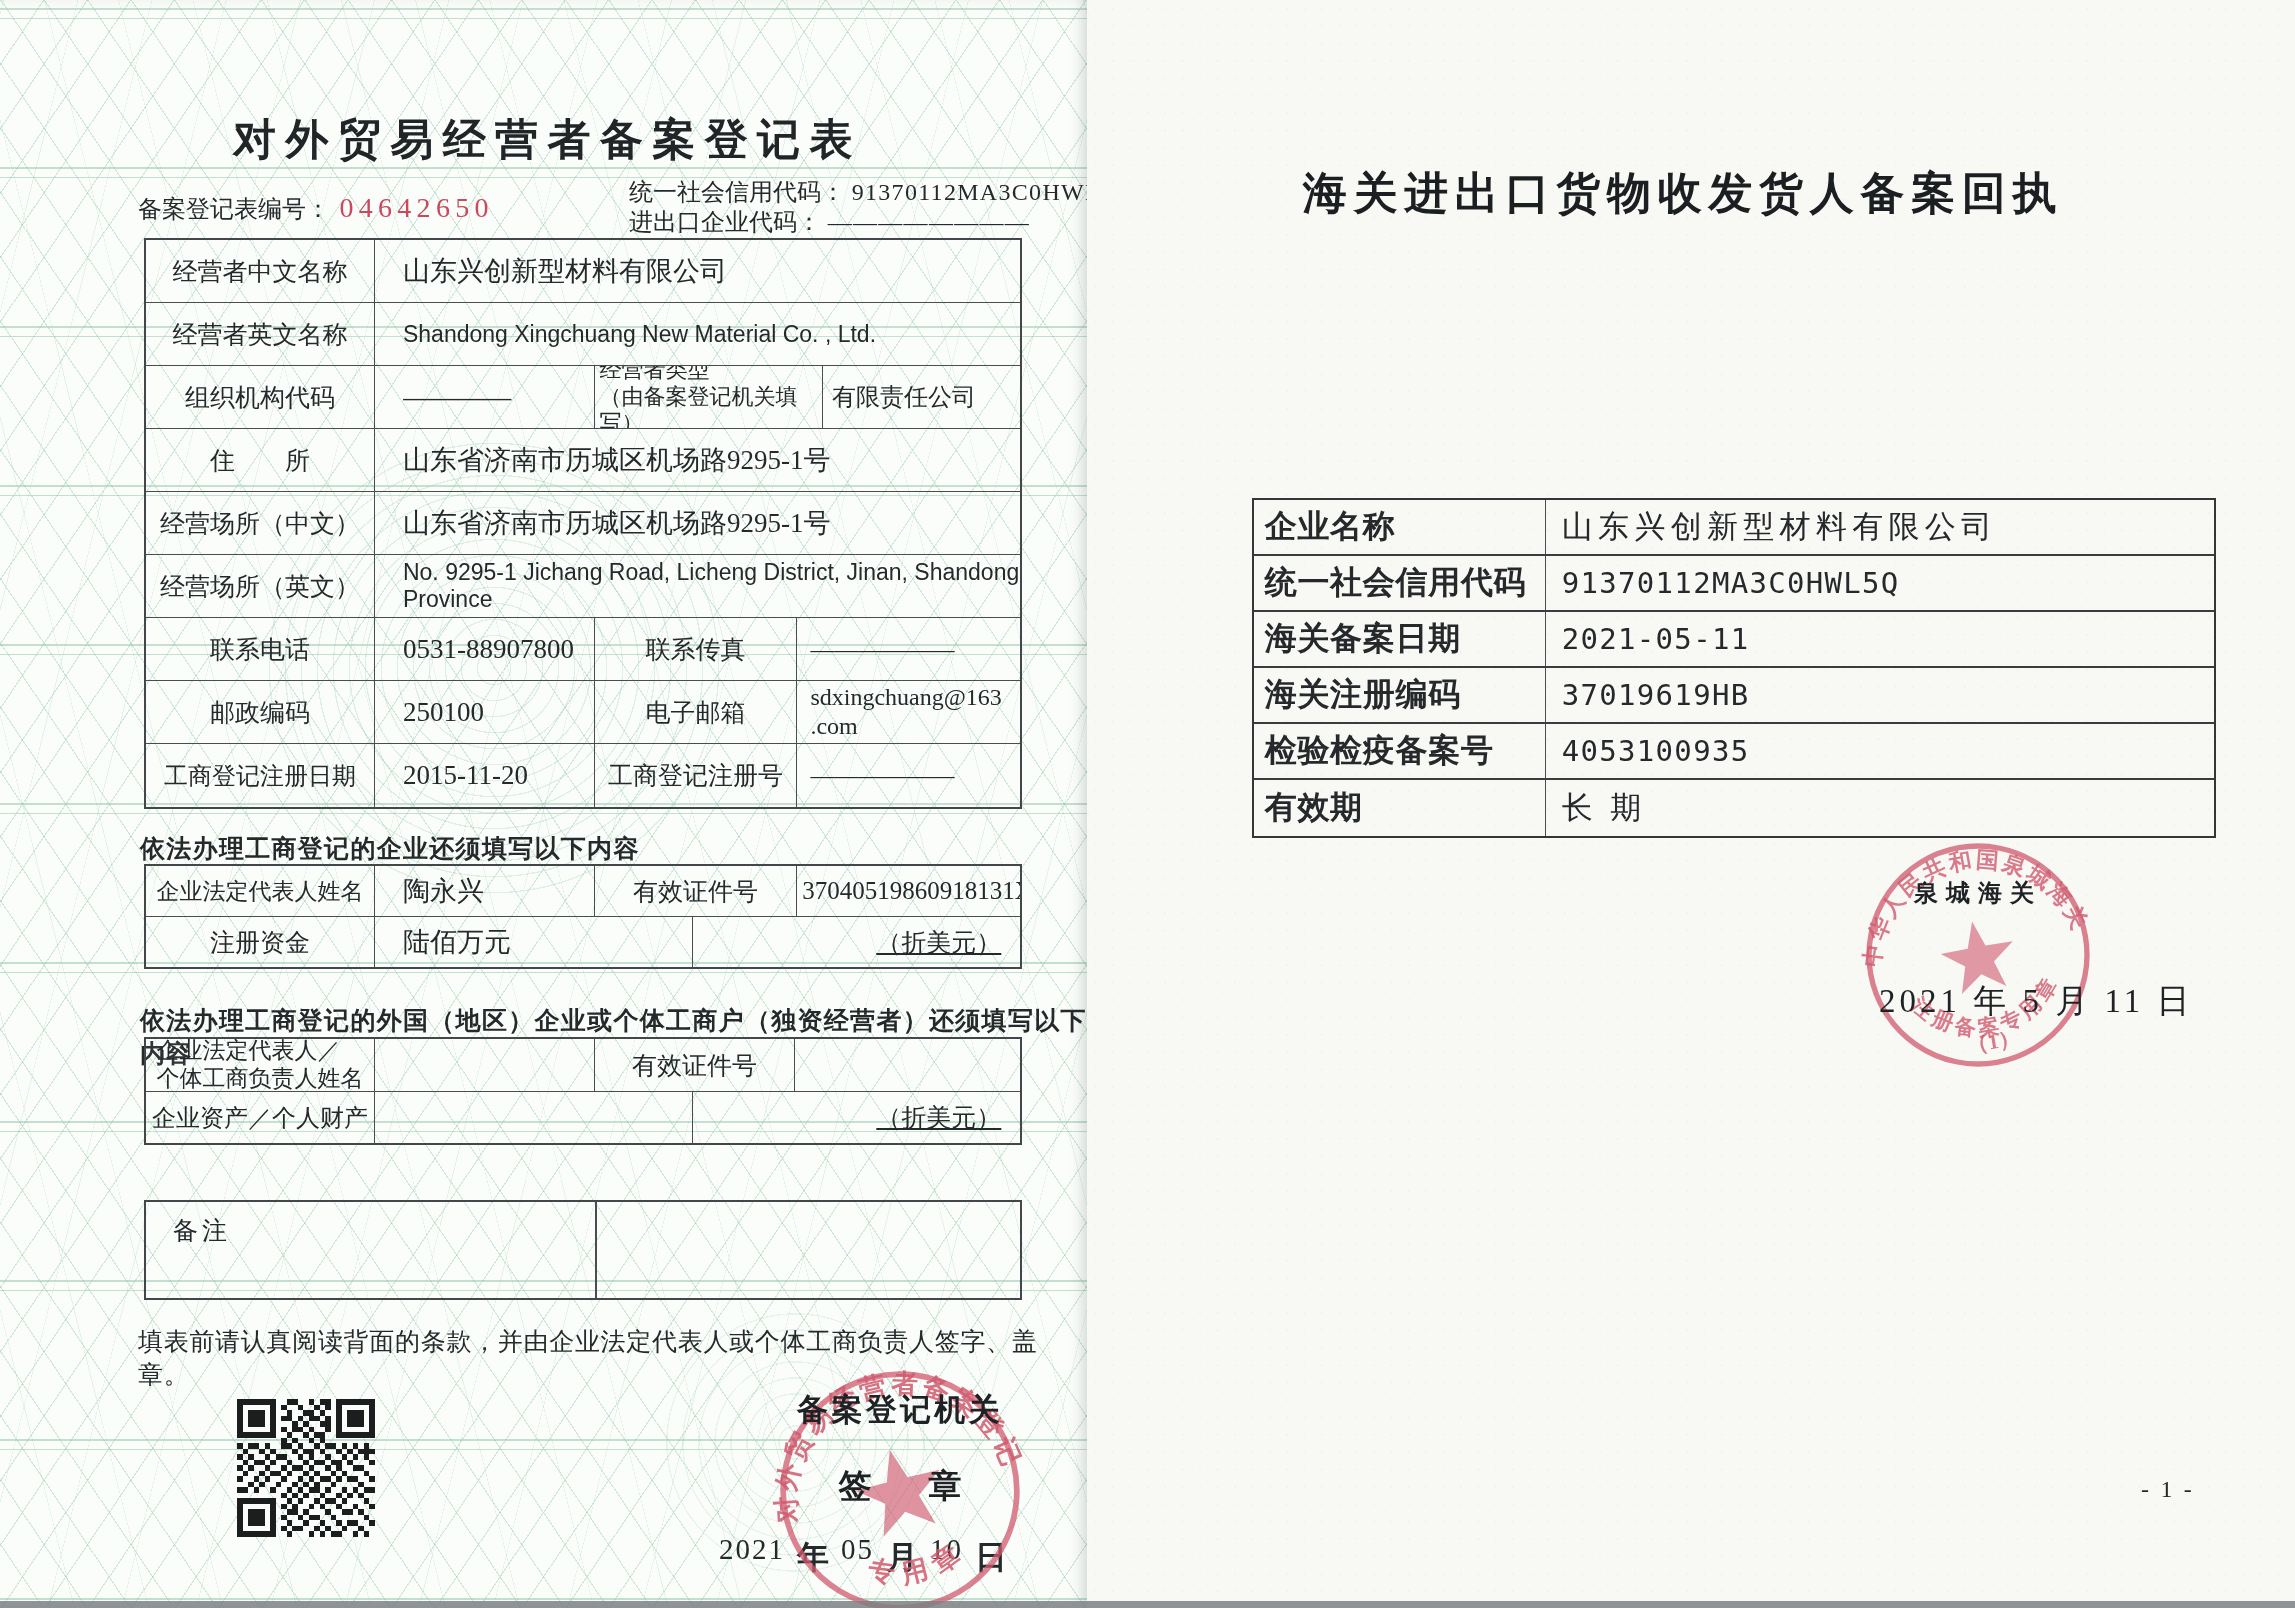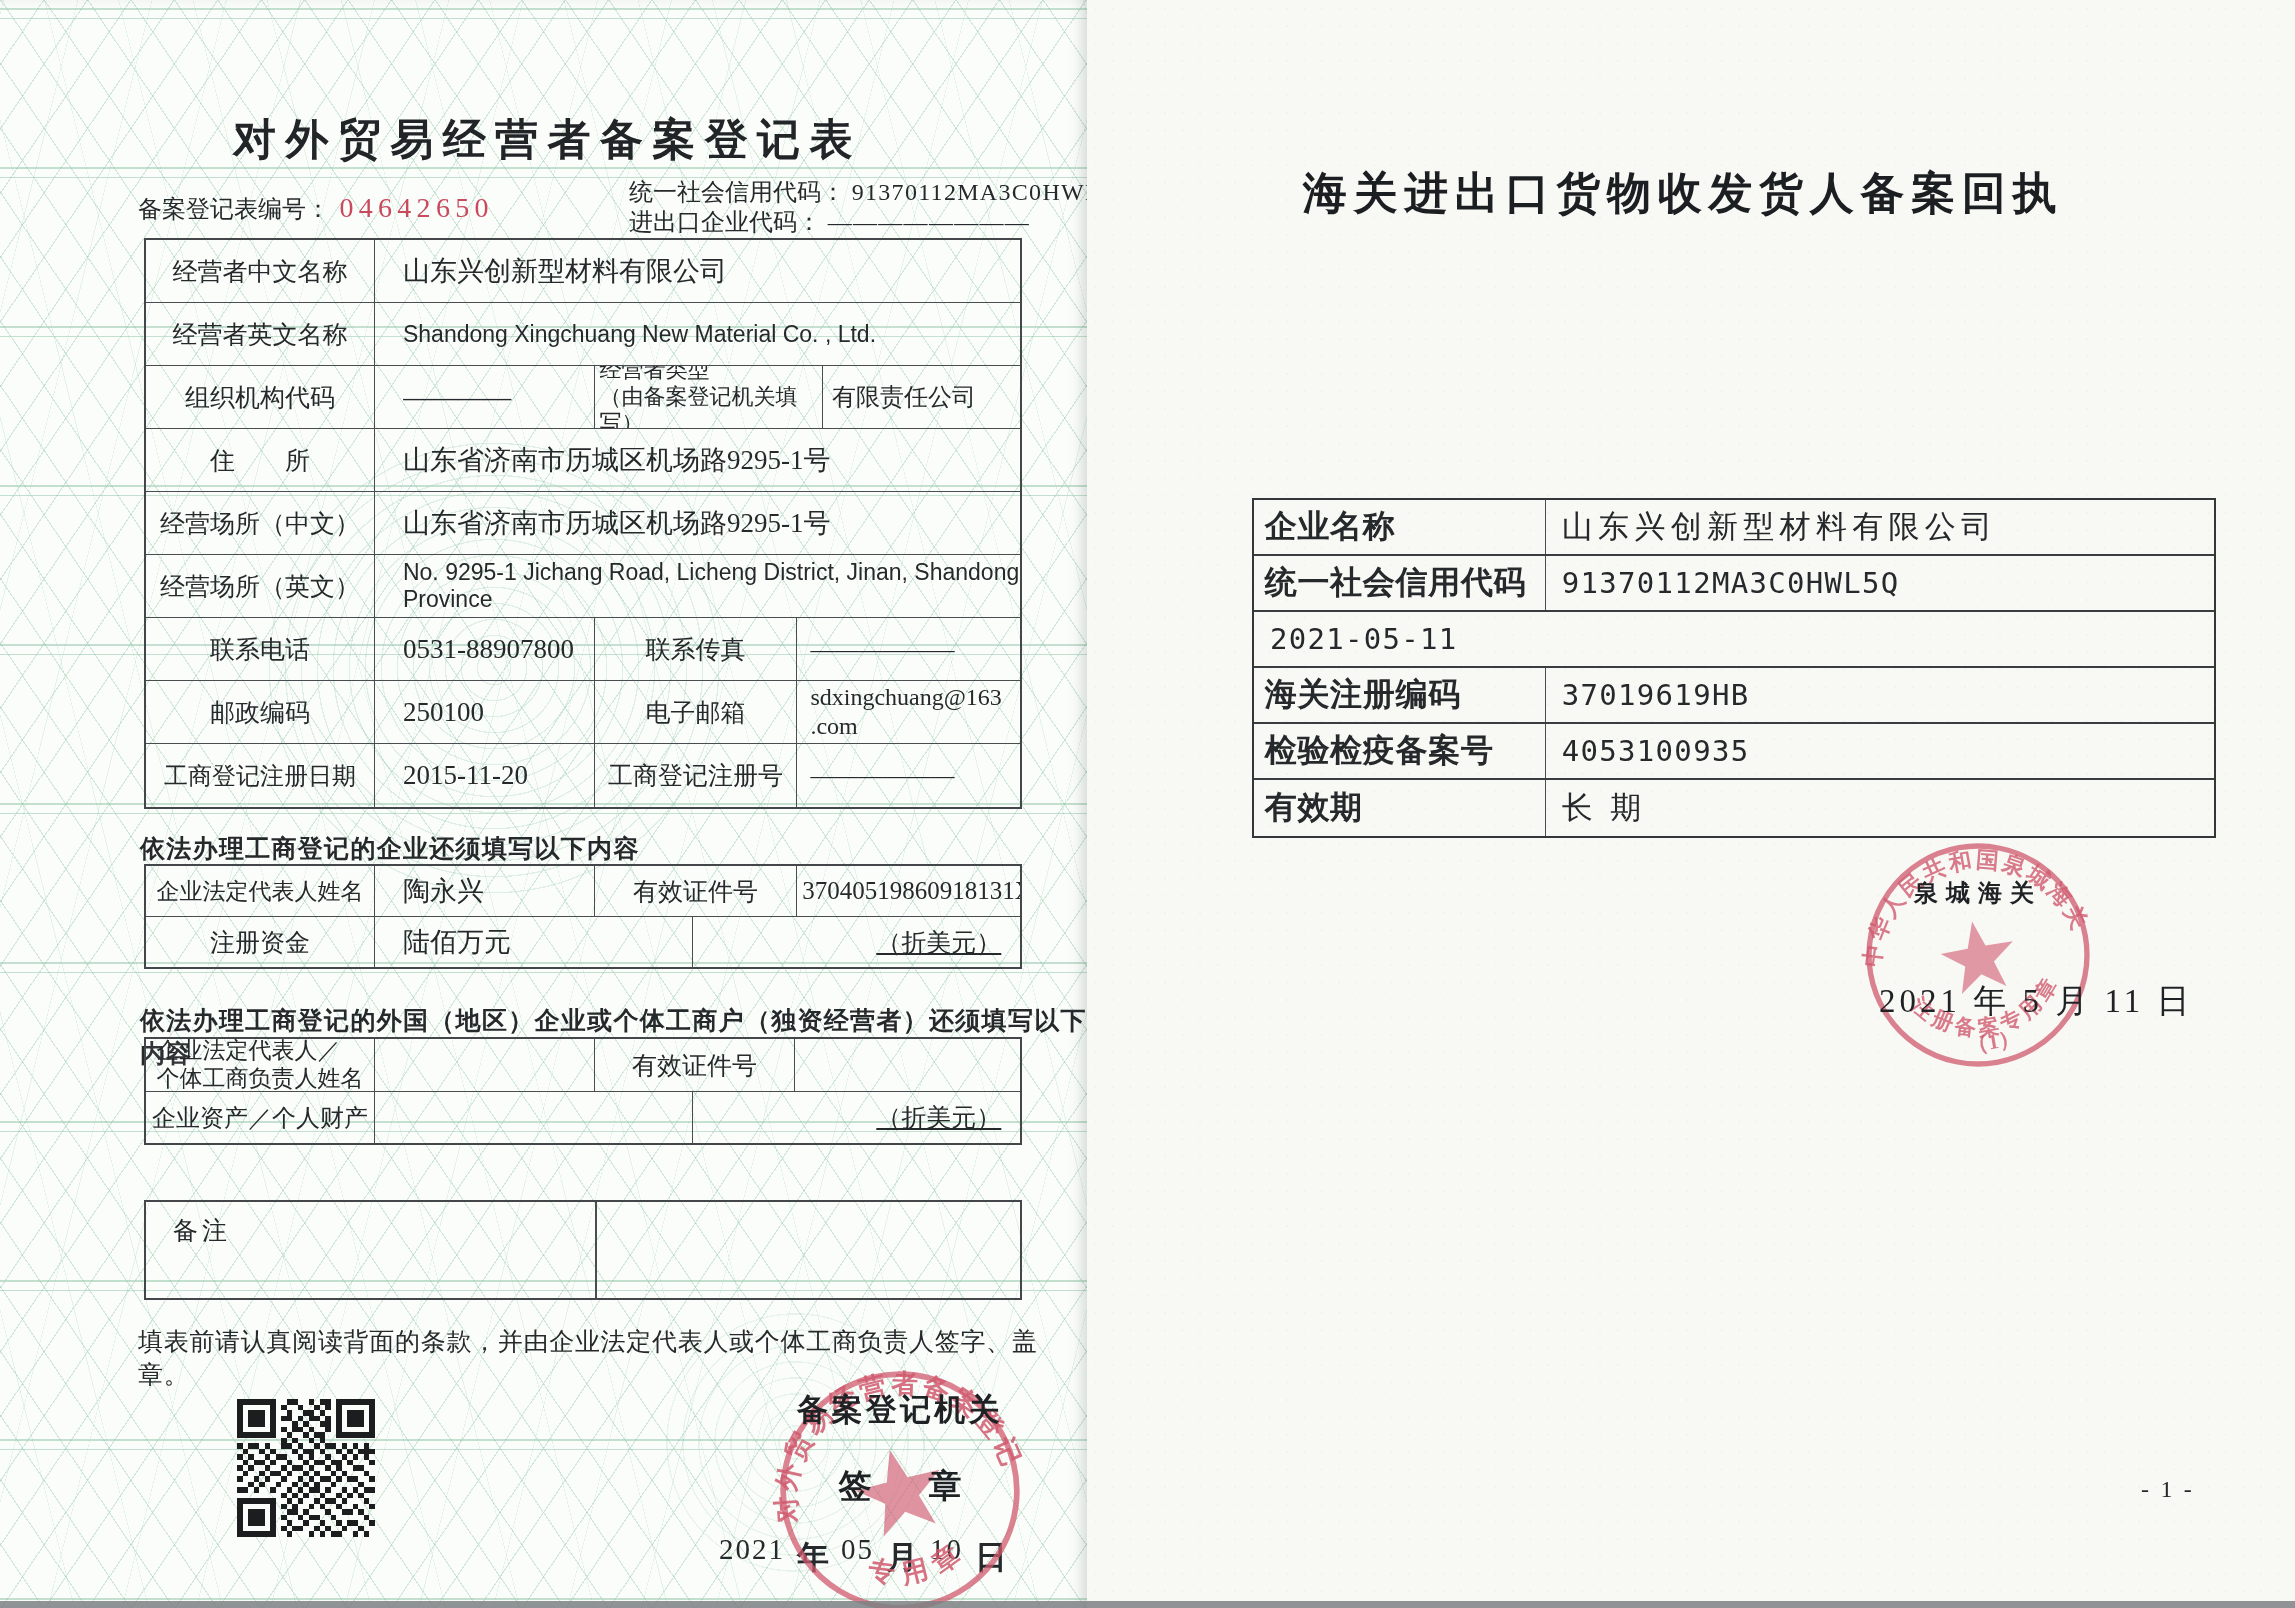--- a/index.html
+++ b/index.html
@@ -264,20 +264,21 @@
     <div class="rt">
       <div class="tr">
           <div class="td lab">企业名称</div>
           <div class="td val wide">山东兴创新型材料有限公司</div>
         </div>
       <div class="tr">
           <div class="td lab">统一社会信用代码</div>
           <div class="td val code">91370112MA3C0HWL5Q</div>
         </div>
       <div class="tr">
+          <div class="td lab">海关备案日期</div>
           <div class="td val code">2021-05-11</div>
         </div>
       <div class="tr">
           <div class="td lab">海关注册编码</div>
           <div class="td val code">37019619HB</div>
         </div>
       <div class="tr">
           <div class="td lab">检验检疫备案号</div>
           <div class="td val code">4053100935</div>
         </div>

